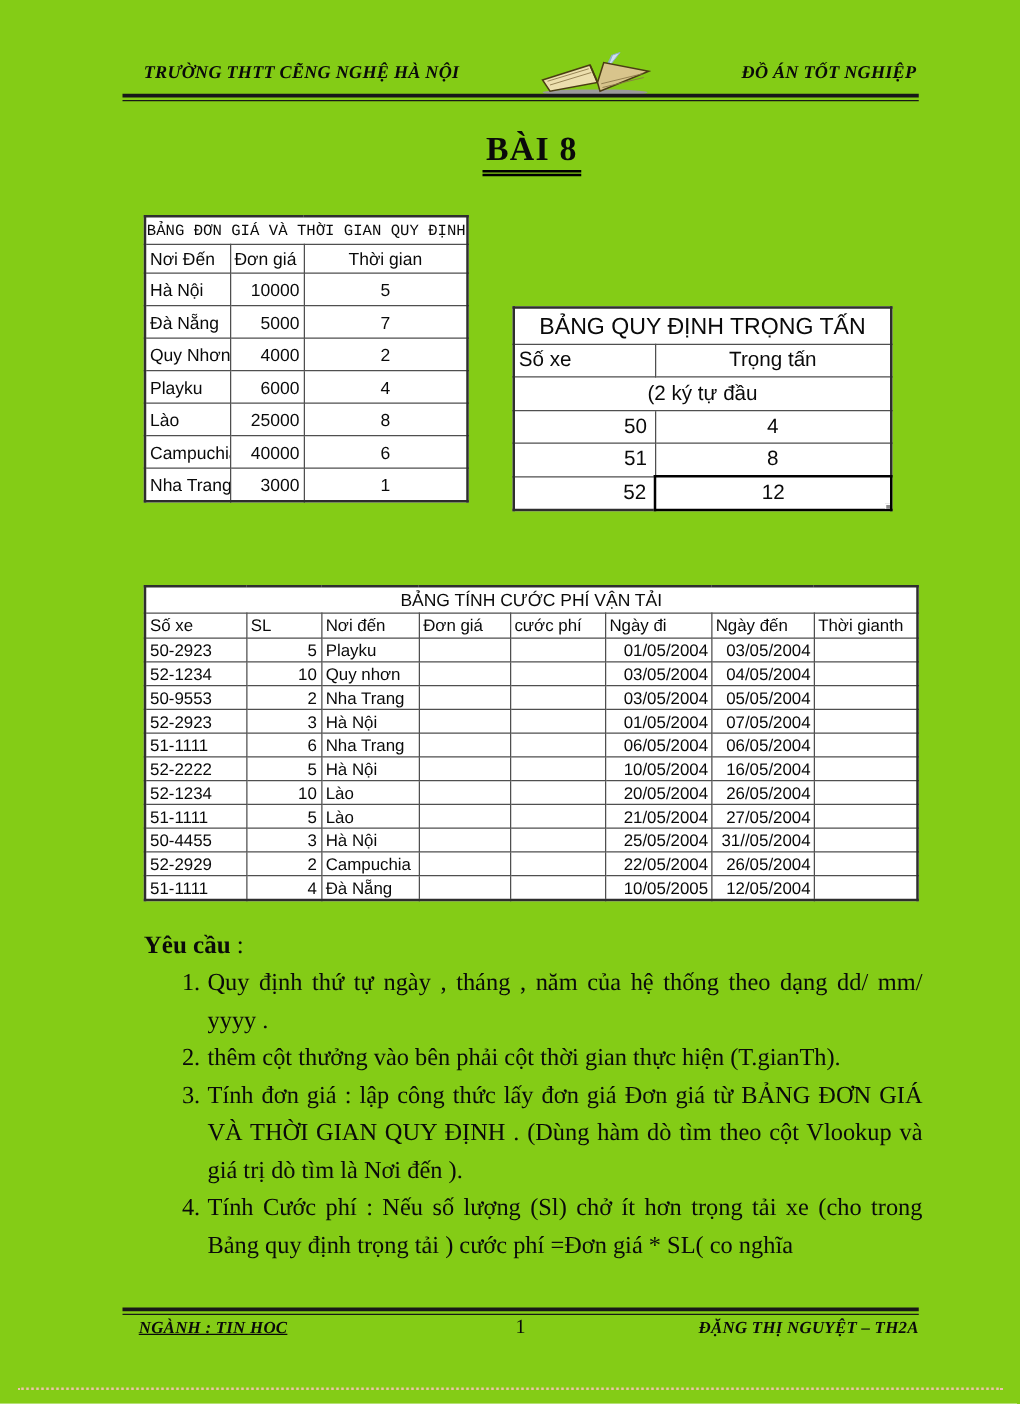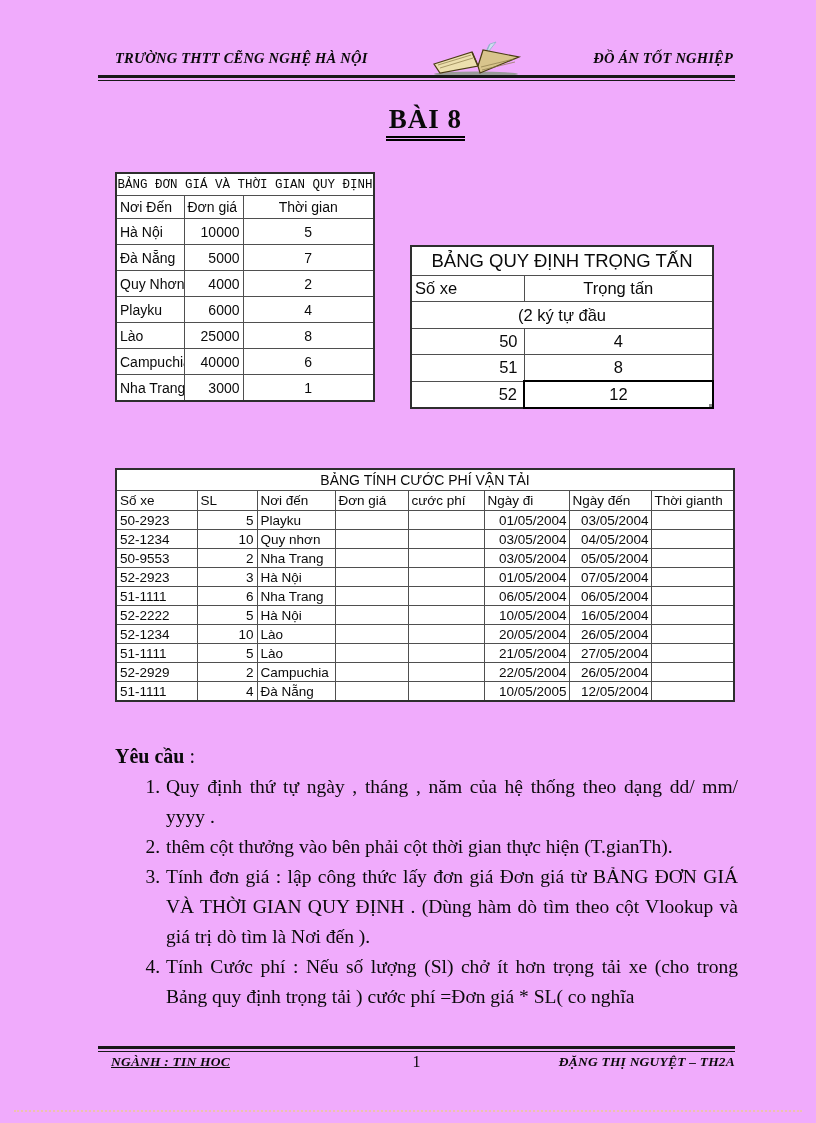--- a/index.html
+++ b/index.html
@@ -1,16 +1,16 @@
 <!DOCTYPE html>
 <html><head>
 <meta charset="utf-8">
 <style>
   html,body{margin:0;padding:0;background:#fff;}
-  .page{position:relative;width:816px;height:1123px;background:#f0abfc;overflow:hidden;
+  .page{position:relative;width:816px;height:1123px;background:#84cc16;overflow:hidden;
         font-family:"Liberation Serif", serif;color:#0a0a0a;}
 
   
   .hf-text{font-style:italic;font-weight:bold;font-size:14.5px;letter-spacing:.2px;}
   .page-header{position:absolute;left:98px;top:48px;width:637px;height:22px;}
   .page-header .left{position:absolute;left:17px;top:2px;}
   .page-header .right{position:absolute;right:2px;top:2px;}
   .header-rule{position:absolute;left:98px;top:75px;width:637px;height:2px;
                border-top:3px solid #181818;border-bottom:1px solid #181818;}
   .book-art{position:absolute;left:428px;top:40px;width:96px;height:40px;}
@@ -288,20 +288,30 @@
           <td>51-1111</td>
           <td>5</td>
           <td>Lào</td>
           <td></td>
           <td></td>
           <td>21/05/2004</td>
           <td>27/05/2004</td>
           <td></td>
         </tr>
         <tr>
+          <td>50-4455</td>
+          <td>3</td>
+          <td>Hà Nội</td>
+          <td></td>
+          <td></td>
+          <td>25/05/2004</td>
+          <td>31//05/2004</td>
+          <td></td>
+        </tr>
+        <tr>
           <td>52-2929</td>
           <td>2</td>
           <td>Campuchia</td>
           <td></td>
           <td></td>
           <td>22/05/2004</td>
           <td>26/05/2004</td>
           <td></td>
         </tr>
         <tr>

